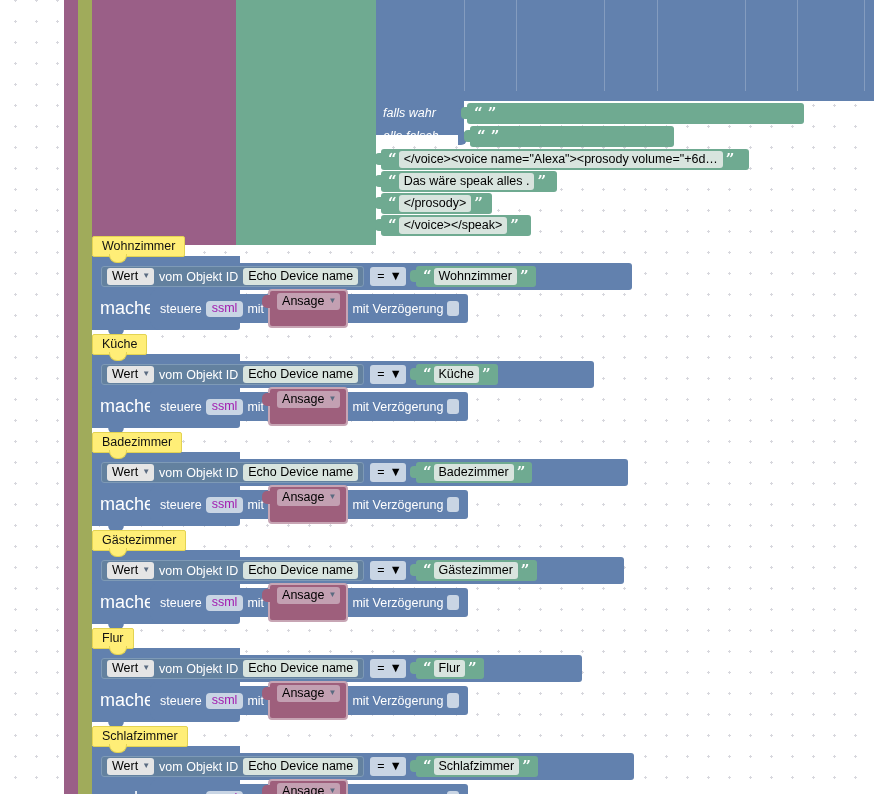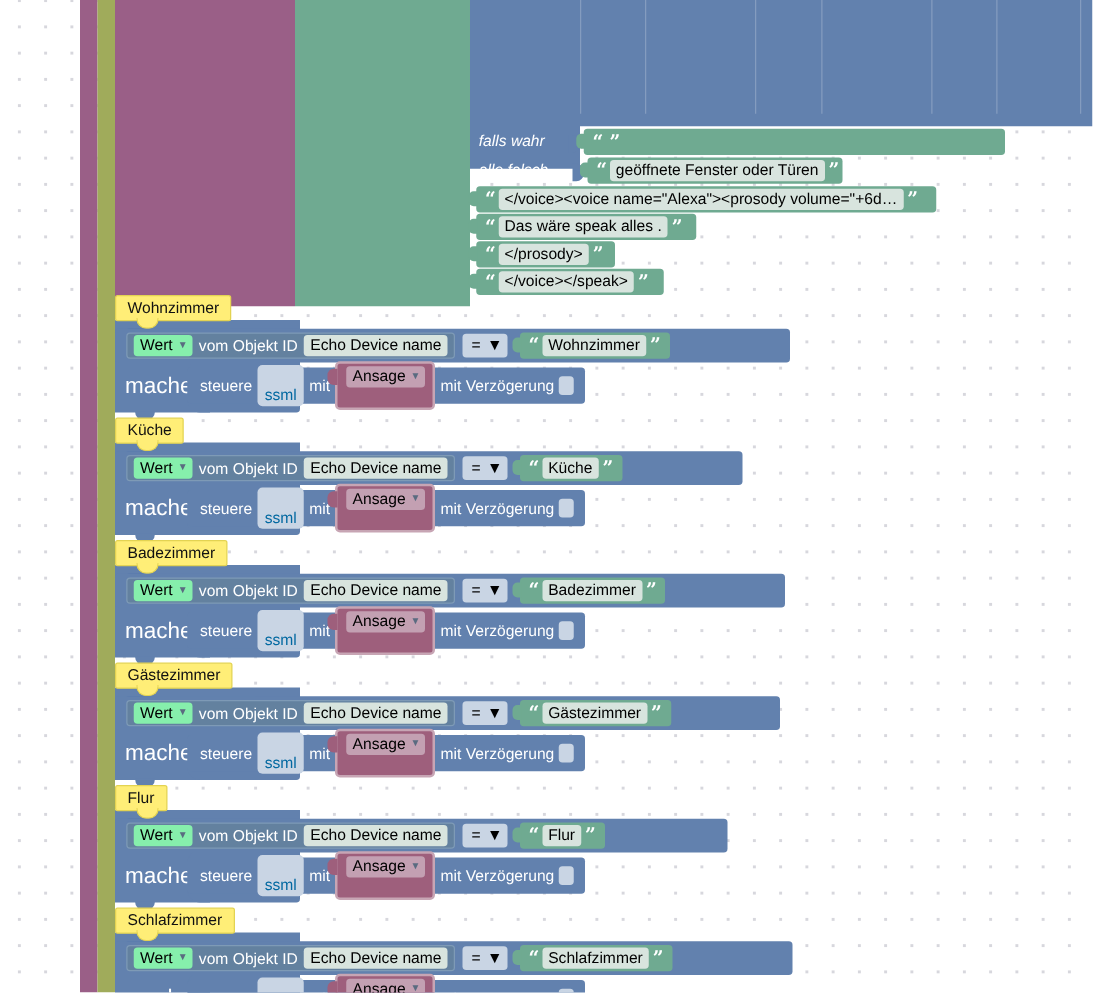--- a/index.html
+++ b/index.html
@@ -156,21 +156,21 @@
     border:1px solid #7e9ab6;
     border-radius:3px;
     display:flex; align-items:center;
     gap:5px;
     padding:0 5px;
     color:#fff;
     font-size:12.5px;
     white-space:nowrap;
   }
   .dd {
-    background:#86efac;
+    background:#e5e5e5;
     color:#000;
     border-radius:3px;
     padding:1px 4px 2px 5px;
     font-size:12.5px;
     line-height:14px;
     display:inline-flex; align-items:center; gap:4px;
   }
   .dd .arrow { font-size:8px; color:#5a6b80; line-height:1; }
   .opdd {
     background:#c9d5e4;
@@ -190,23 +190,23 @@
     border-radius:3px 3px 3px 3px;
     display:flex; align-items:center;
     gap:4px;
     padding:0 9px 0 10px;
     color:#fff;
     font-size:12.5px;
     white-space:nowrap;
   }
   .pill {
     background:#c9d5e4;
-    color:#0369a1;
+    color:#a21caf;
     border-radius:4px;
-    padding:17px 6px 2px;
+    padding:0 6px 2px;
     font-size:12.5px;
   }
   .rose {
     position:relative;
     background:#9e5f7c;
     border:2px solid #c7a5b4;
     border-radius:4px;
     padding:2px 6px 16px 7px;
     display:inline-flex; align-items:center; gap:6px;
   }
@@ -259,21 +259,20 @@
     <span class="q">“</span>
     <span class="q">”</span>
   </div>
 
   <div class="blue-label" style="left:383px; top:129px;">alle falsch</div>
   <div class="socket" style="left:458px; top:131px;"></div>
 
   <div class="strblk" style="left:470px; top:126px; width:204px;">
     <div class="plug"></div>
     <span class="q">“</span>
-    <span class="field">geöffnete Fenster oder Türen</span>
     <span class="q">”</span>
   </div>
 
   <div class="strblk" style="left:381px; top:149px; width:368px;">
     <div class="plug"></div>
     <span class="q">“</span>
     <span class="field">&lt;/voice&gt;&lt;voice name="Alexa"&gt;&lt;prosody volume="+6d…</span>
     <span class="q">”</span>
   </div>
 

